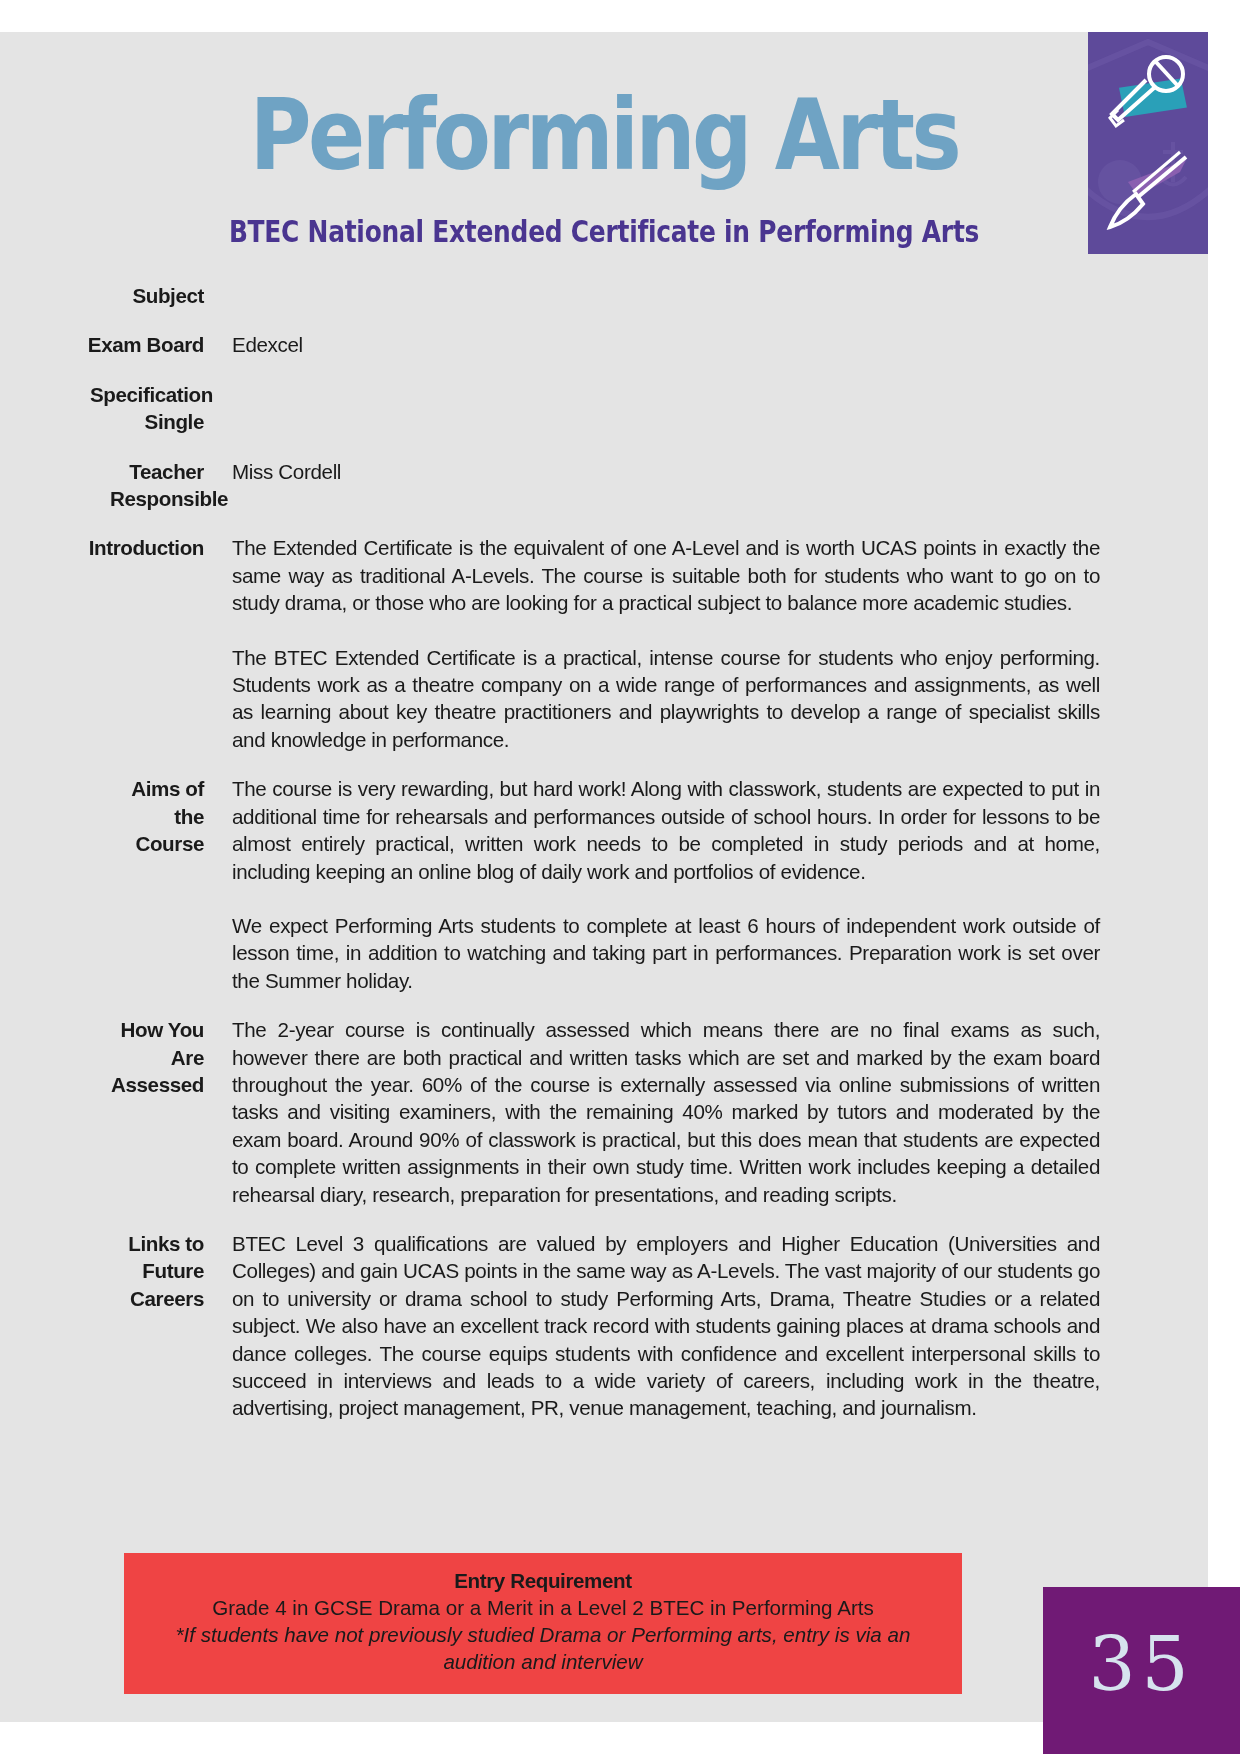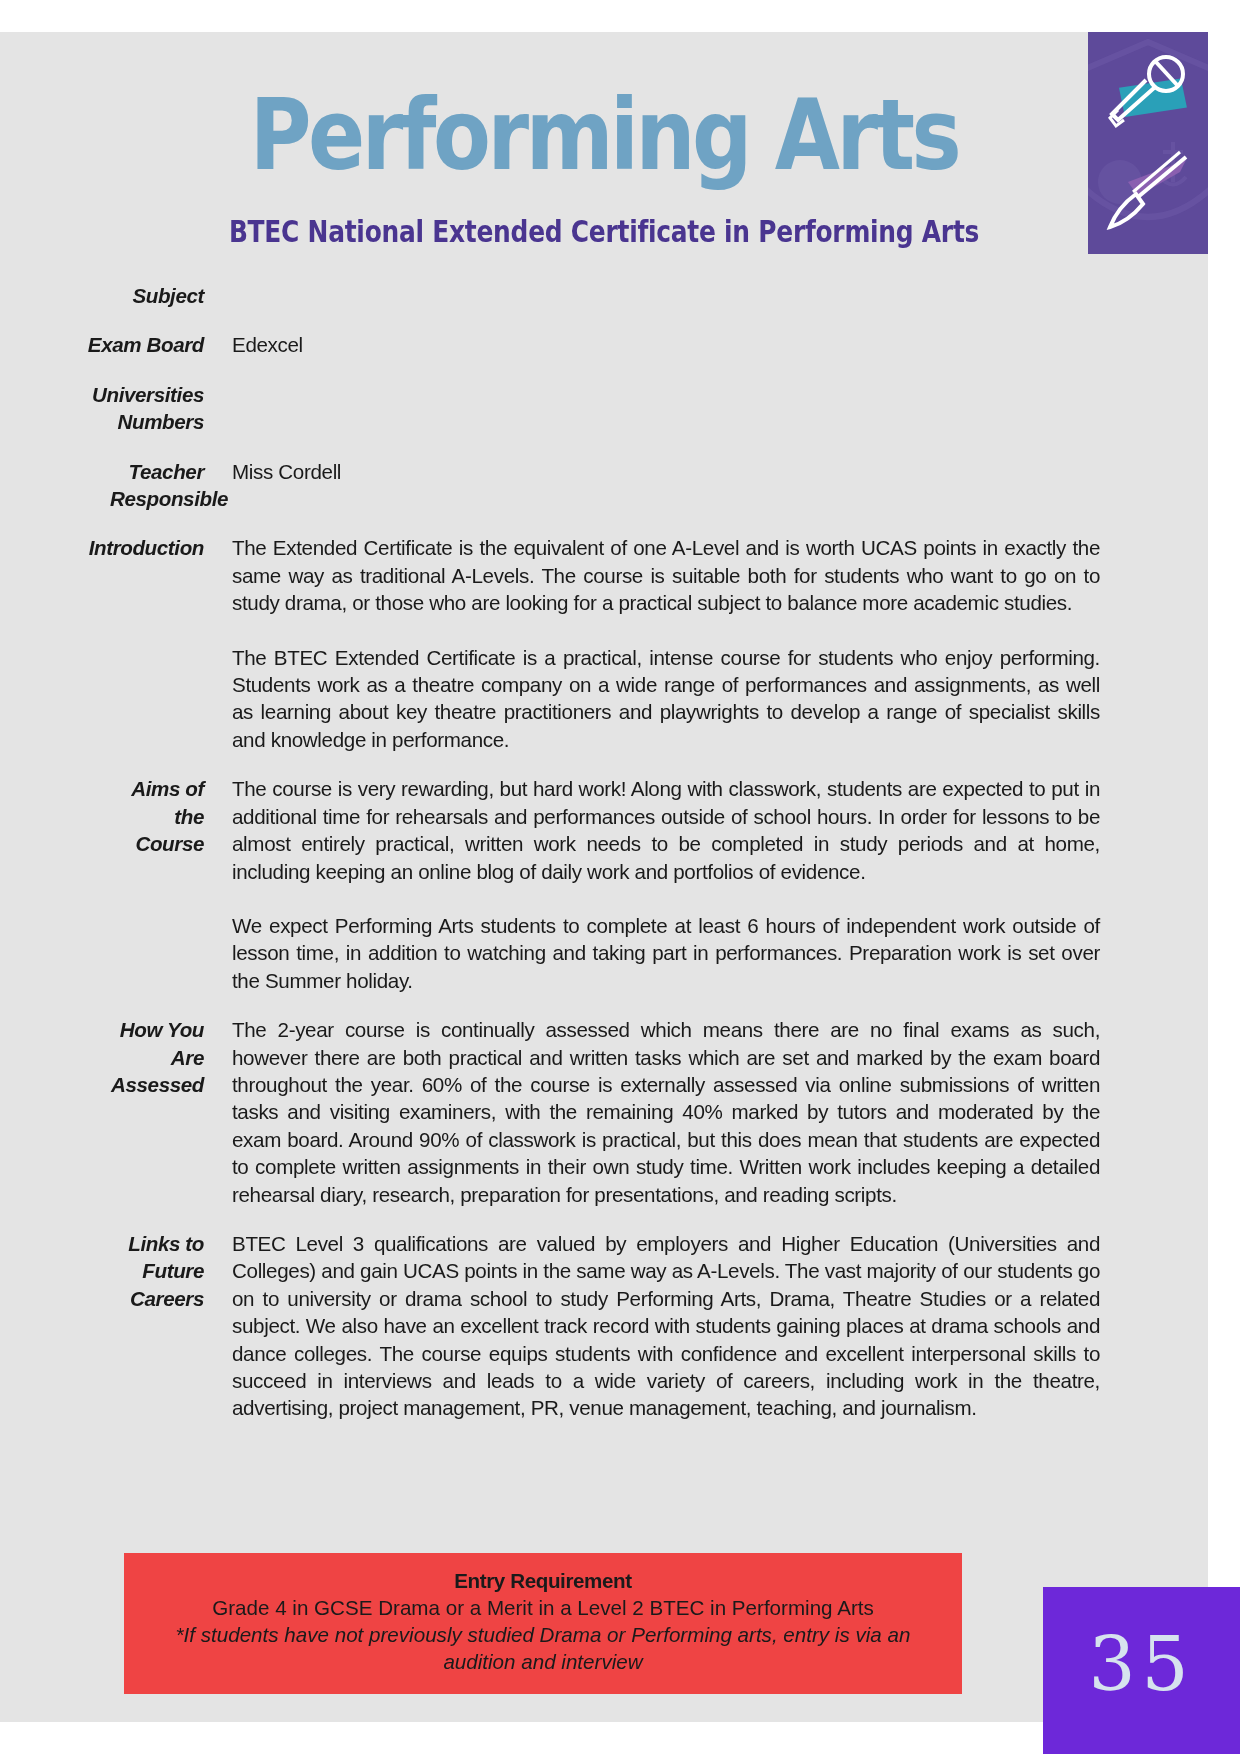--- a/index.html
+++ b/index.html
@@ -9,29 +9,29 @@
   .banner { position:absolute; left:1088px; top:32px; width:120px; height:222px; background:#5e4a9a; overflow:hidden; }
   .title { position:absolute; left:0; width:1208px; top:86px; text-align:center;
            font-family:"DejaVu Sans", sans-serif; font-weight:bold; font-size:98px; letter-spacing:-4px;
            color:#6fa3c4; line-height:1; transform:scaleX(0.86); transform-origin:604px 0; }
   .subtitle { position:absolute; left:0; width:1208px; top:214px; text-align:center;
               font-family:"DejaVu Sans", sans-serif; font-weight:bold; font-size:30px; color:#4a3590;
               transform:scaleX(0.83); transform-origin:604px 0; letter-spacing:-0.3px; }
   .rows { position:absolute; left:0; top:282px; width:1120px; }
   .row { display:flex; margin-bottom:22px; font-size:20.6px; line-height:27.4px; }
   .lbl { width:232px; text-align:right; font-weight:bold; padding-right:28px; box-sizing:border-box;
-         flex:none; letter-spacing:-0.4px;font-style:italic; }
+         flex:none; letter-spacing:-0.4px; }
   .val { width:868px; text-align:justify; letter-spacing:-0.35px; }
   .val p { margin:0 0 27px 0; }
   .val p:last-child { margin-bottom:0; }
   .entry { position:absolute; left:124px; top:1553px; width:838px; height:141px; background:#ef4444;
            text-align:center; font-size:20.6px; line-height:27px; box-sizing:border-box; padding-top:14px; }
   .entry .h { font-weight:bold; letter-spacing:-0.4px; }
   .entry .i { font-style:italic; padding:0 20px; }
-  .pagebox { position:absolute; left:1043px; top:1587px; width:197px; height:167px; background:#6d28d9; }
+  .pagebox { position:absolute; left:1043px; top:1587px; width:197px; height:167px; background:#701a75; }
   .pagenum { position:absolute; left:0; width:197px; top:40px; text-align:center;
              font-family:"DejaVu Serif", serif; font-size:74px; color:#d6e3ee; letter-spacing:6px; line-height:1; }
 </style>
 </head>
 <body>
 
 <div class="panel"></div>
 
 <div class="banner">
   <svg width="120" height="222" viewBox="0 0 120 222">
@@ -61,21 +61,21 @@
   <div class="row">
     <div class="lbl">Subject</div>
   </div>
   <div class="row">
     <div class="lbl">Exam Board</div>
     <div class="val">
         <p>Edexcel</p>
       </div>
   </div>
   <div class="row">
-    <div class="lbl" style="padding-left:90px">Universities Numbers</div>
+    <div class="lbl" style="padding-left:90px">Specification Single</div>
   </div>
   <div class="row">
     <div class="lbl" style="padding-left:110px">Teacher Responsible</div>
     <div class="val">
         <p>Miss Cordell</p>
       </div>
   </div>
   <div class="row" style="margin-top:4px">
     <div class="lbl">Introduction</div>
     <div class="val">

